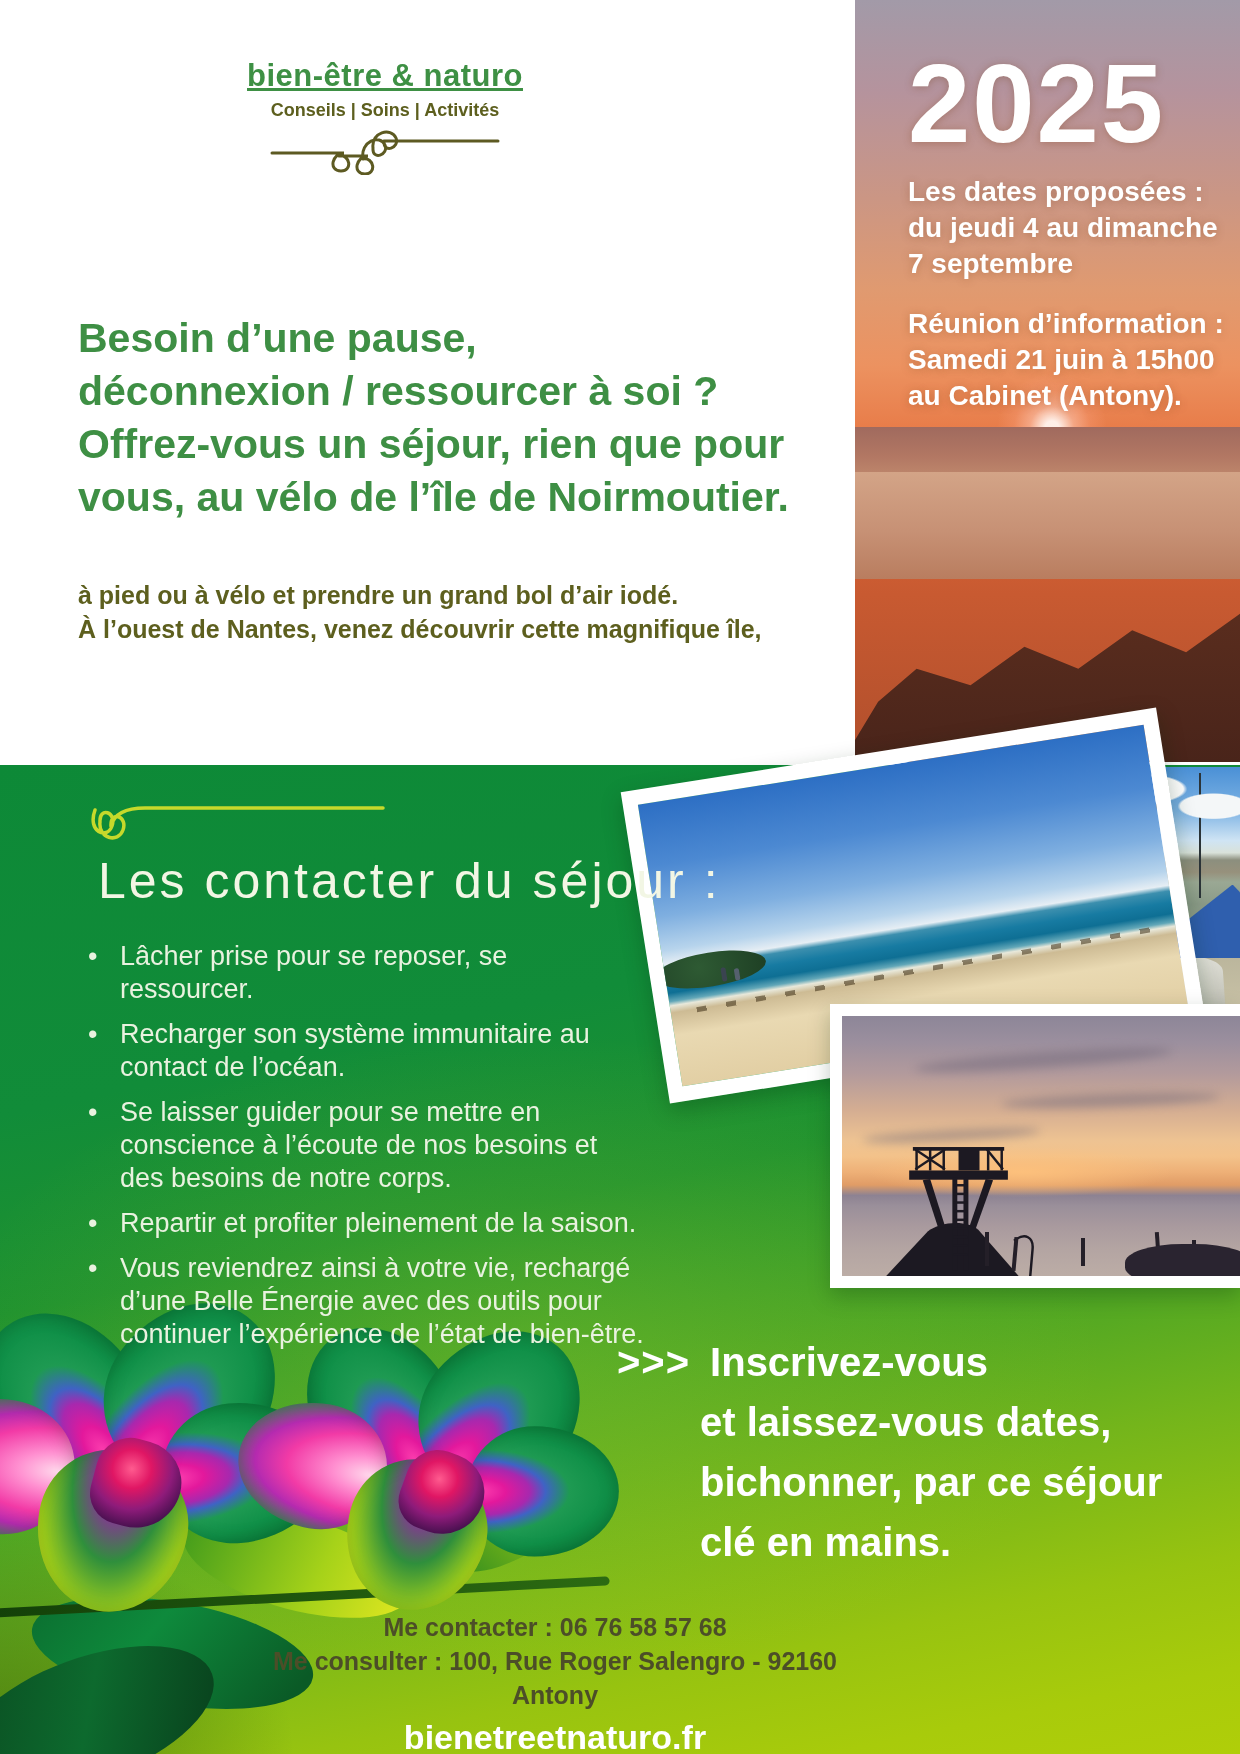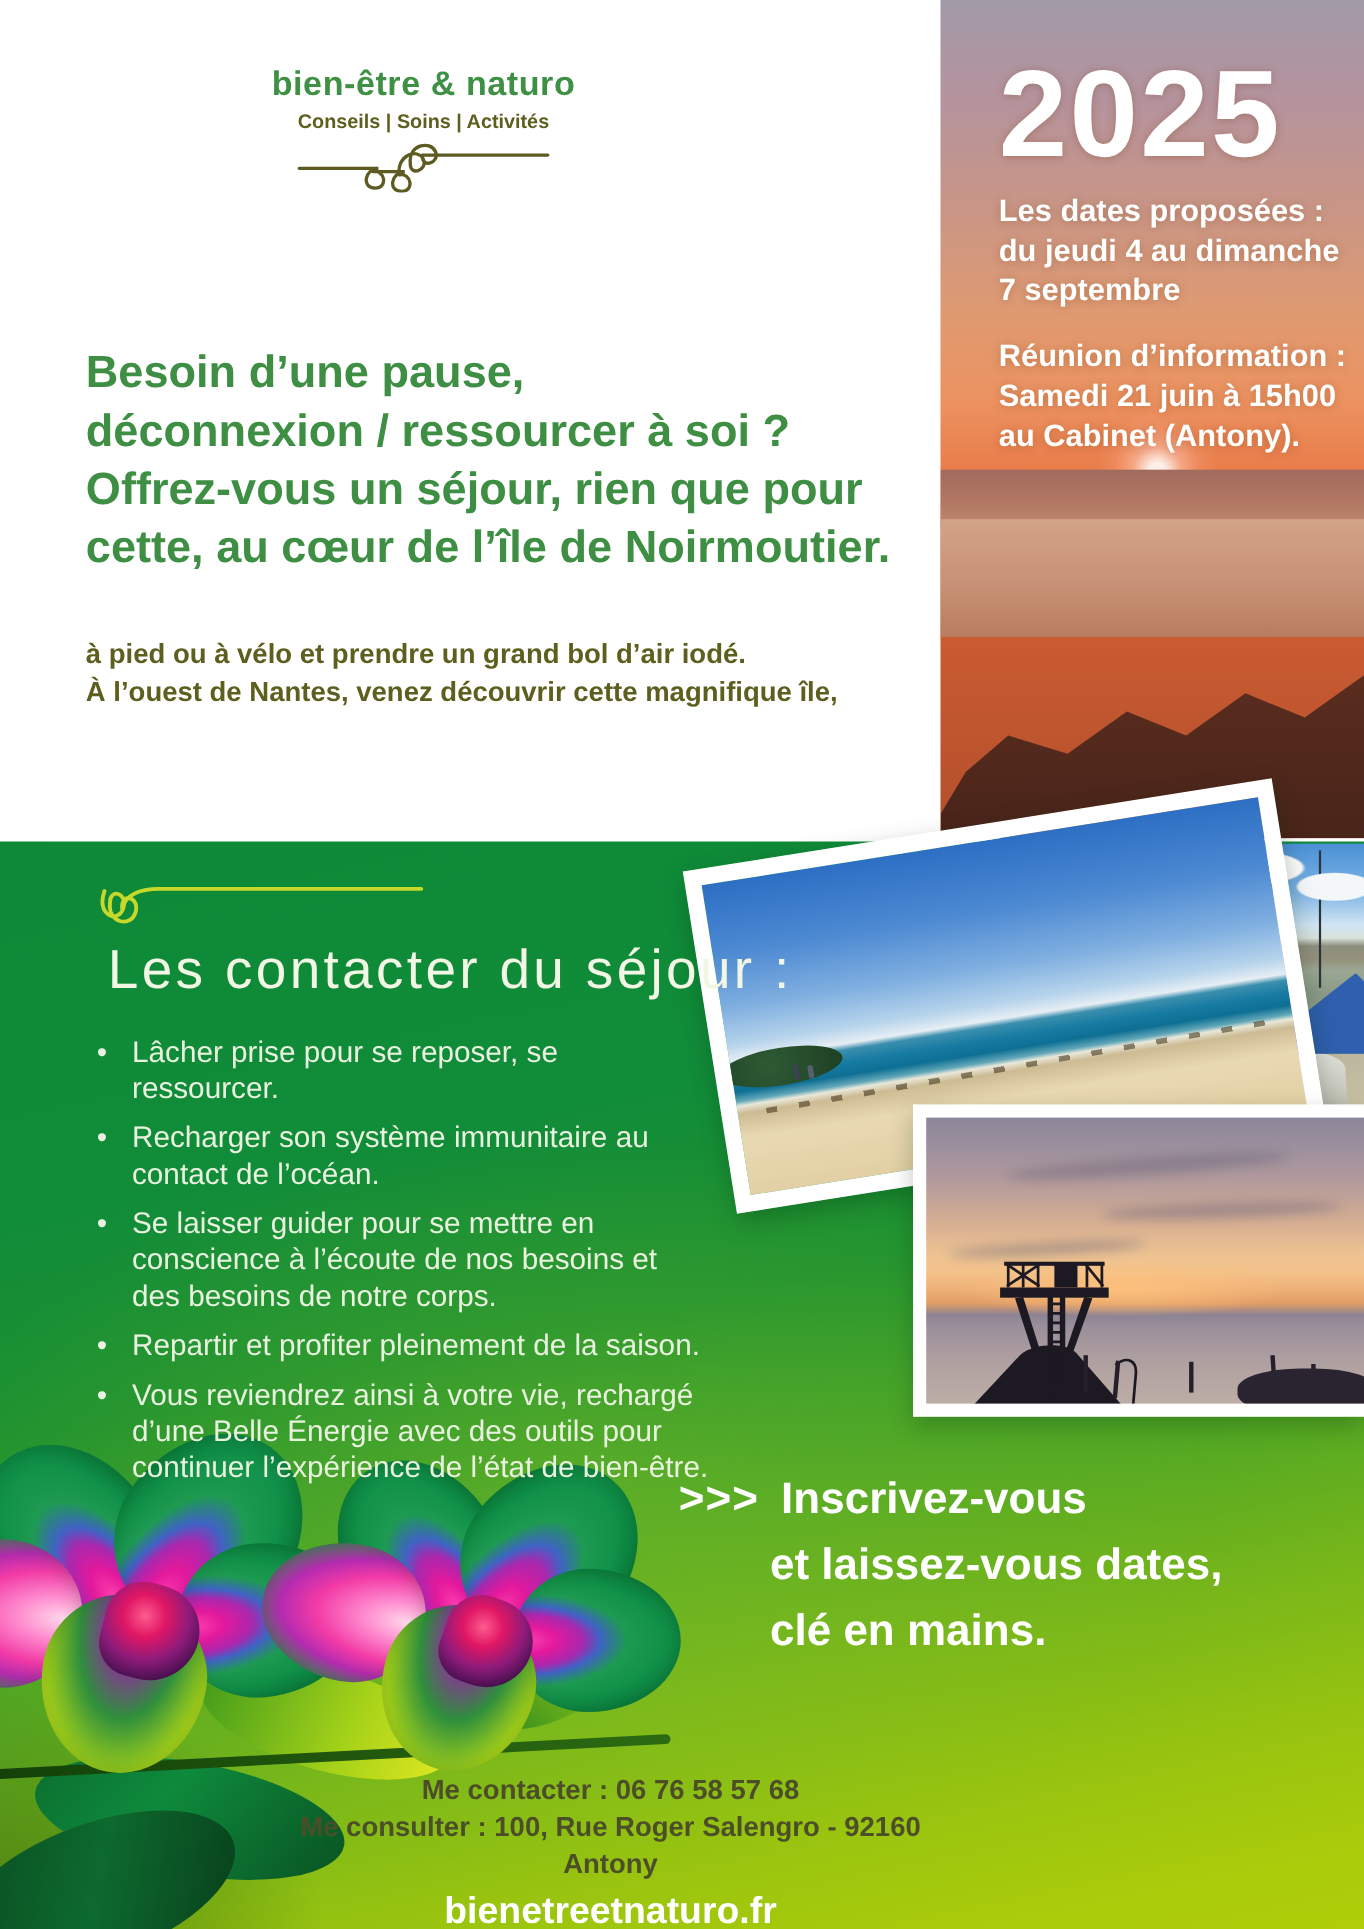--- a/index.html
+++ b/index.html
@@ -1,21 +1,21 @@
 <!DOCTYPE html>
 <html><head>
 <meta charset="utf-8">
 <style>
   html,body{margin:0;padding:0;background:#e8e8e8;}
   .page{position:relative;width:1240px;height:1754px;background:#ffffff;overflow:hidden;
         font-family:"Liberation Sans",sans-serif;margin:0 auto;}
 
   
   .logo-block{position:absolute;left:150px;top:58px;width:470px;text-align:center;}
-  .brand-title{font-size:31px;font-weight:700;color:#3e9044;letter-spacing:.5px;}
+  .brand-title{font-size:31px;font-weight:700;color:#3e9044;letter-spacing:.5px;text-decoration:underline;}
   .brand-tagline{font-size:18px;font-weight:700;color:#5d5f1e;margin-top:6px;}
   .logo-squiggle{margin-top:8px;}
   .brand-script{font-size:62px;font-weight:100;color:#67642a;letter-spacing:3px;margin-top:2px;}
 
   
   .headline{position:absolute;left:78px;top:312px;font-size:41px;line-height:53px;font-weight:700;color:#3e8f44;}
   .subtext{position:absolute;left:78px;top:578px;font-size:25px;line-height:34px;font-weight:600;color:#5d5f1e;}
 
   
   .photo-sunset{position:absolute;left:855px;top:0;width:385px;height:762px;overflow:hidden;
@@ -153,21 +153,21 @@
       <svg width="230" height="46" viewBox="0 0 230 46" fill="none">
         <path d="M2 24 H74 C62 24 58 42 71 42 C83 42 80 25 69 27 M69 27 H98 C86 27 82 45 95 45 C107 45 104 28 93 30 M93 30 C90 12 110 5 115 16 C119 26 102 32 103 19 M103 19 C101 3 121 -2 126 9 C130 19 113 25 114 12 M114 12 H228" stroke="#5d5a22" stroke-width="3" stroke-linecap="round"></path>
       </svg>
     </div>
   </header>
 
   <div class="headline z-texts">
     <div>Besoin d’une pause,</div>
     <div>déconnexion / ressourcer à soi ?</div>
     <div>Offrez-vous un séjour, rien que pour</div>
-    <div>cette, au cœur de l’île de Noirmoutier.</div>
+    <div>vous, au vélo de l’île de Noirmoutier.</div>
   </div>
   <div class="subtext z-texts">
     <div>à pied ou à vélo et prendre un grand bol d’air iodé.</div>
     <div>À l’ouest de Nantes, venez découvrir cette magnifique île,</div>
   </div>
 
   <div class="photo-sunset z-photos">
     <div class="sun-glow"></div>
     <div class="sea-band"></div>
     <div class="wet-sand"></div>
@@ -279,20 +279,21 @@
     </div>
   </div>
 
   <div class="cta z-texts">
     <div class="cta-row">
       <span class="cta-chevrons">&gt;&gt;&gt;</span>
       <span>Inscrivez-vous</span>
     </div>
     <div class="cta-lines">
       <div>et laissez-vous dates,</div>
+      <div>bichonner, par ce séjour</div>
       <div>clé en mains.</div>
     </div>
   </div>
 
   <div class="contact z-texts">
     <div>Me contacter : 06 76 58 57 68</div>
     <div>Me consulter : 100, Rue Roger Salengro - 92160 Antony</div>
     <div class="website">bienetreetnaturo.fr</div>
   </div>
 

